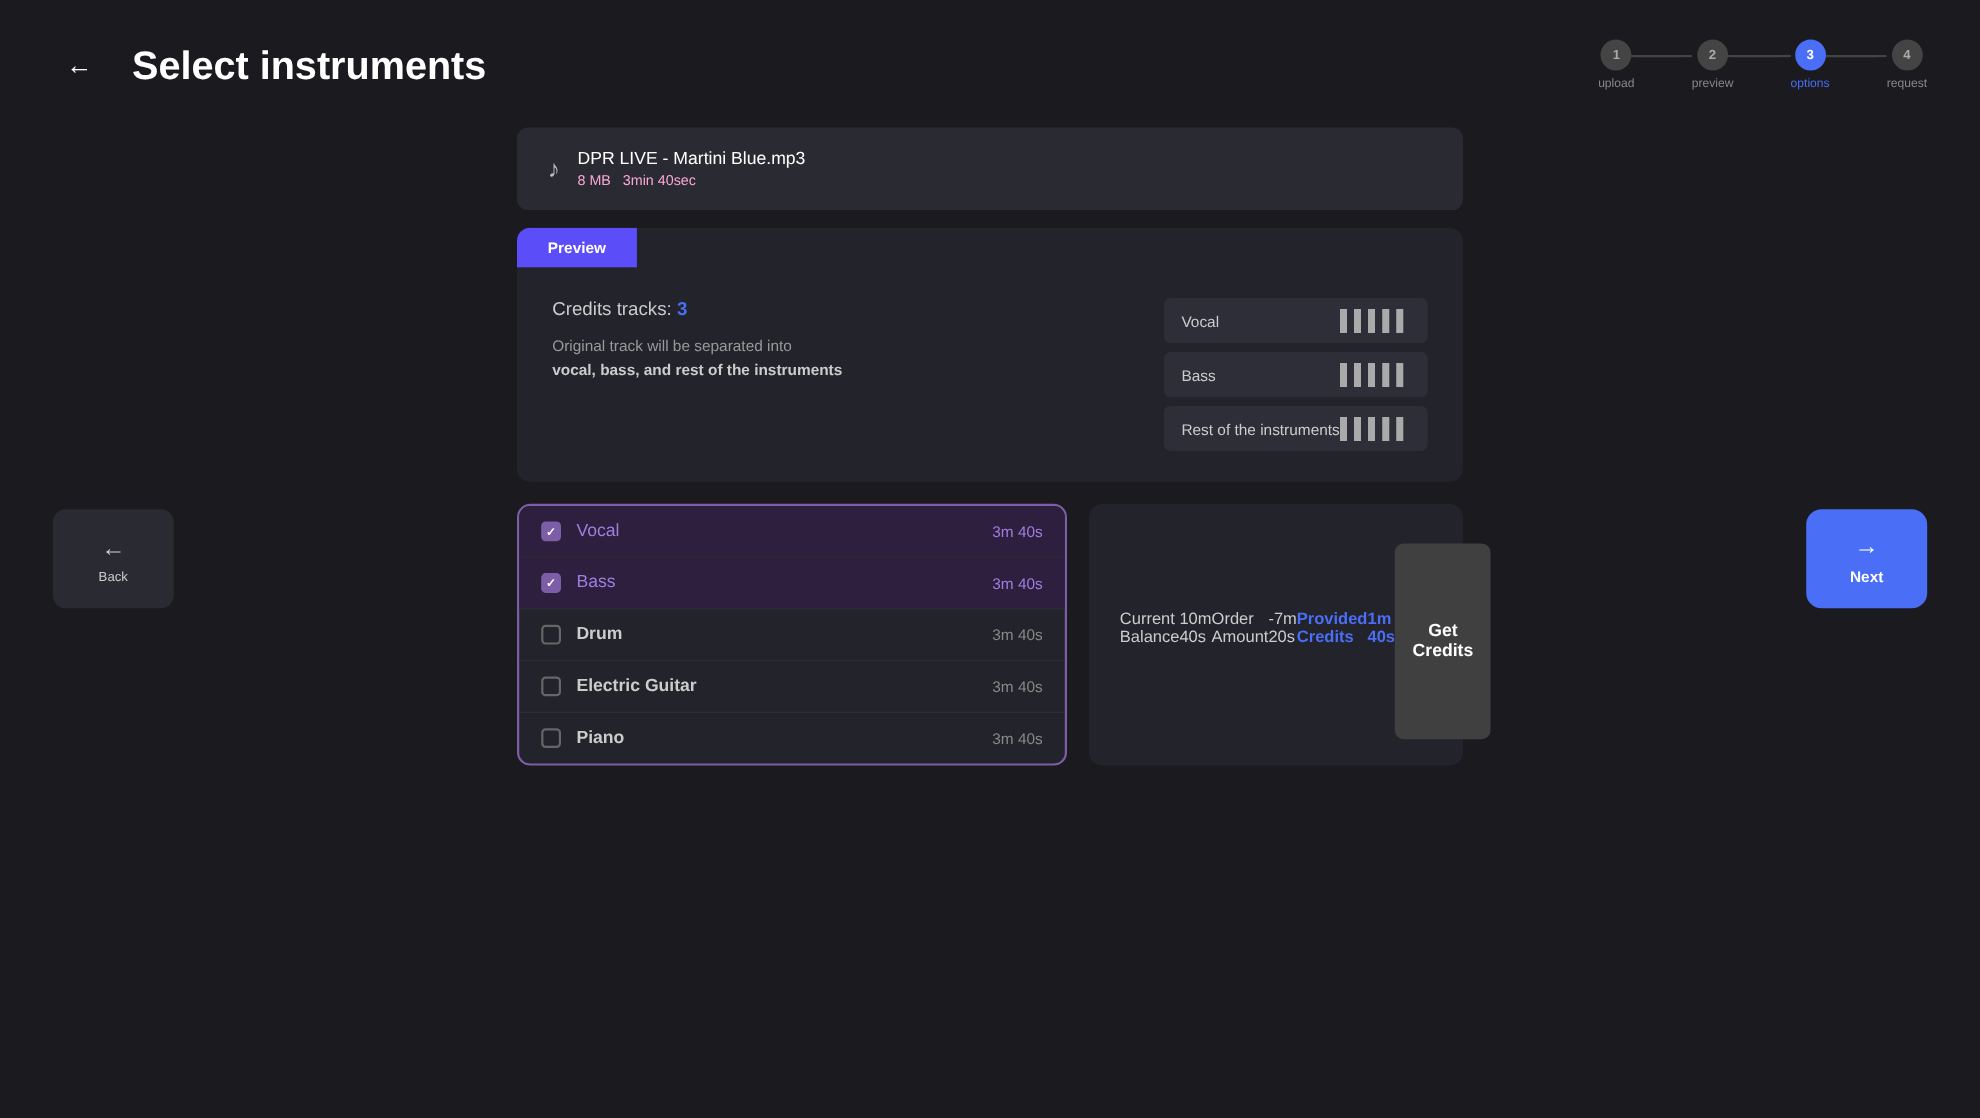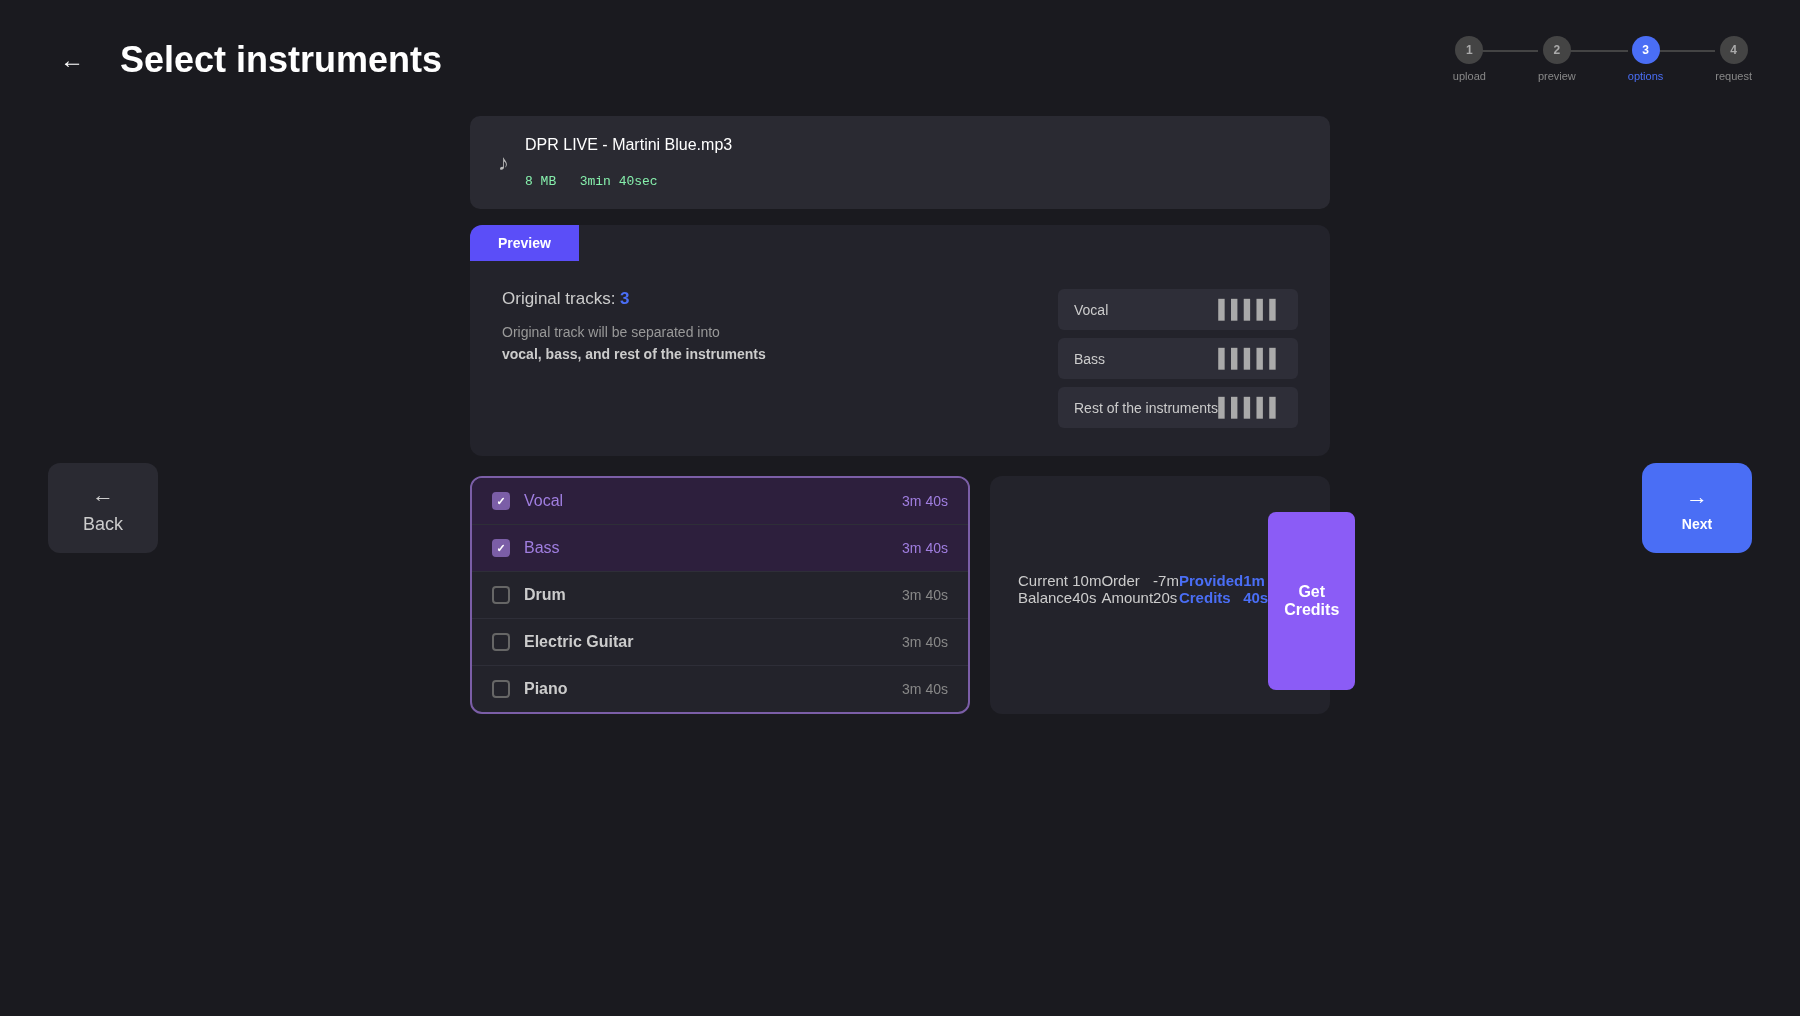--- a/index.html
+++ b/index.html
@@ -121,23 +121,22 @@
       color: #bbb;
       font-size: 22px;
     }
     .file-info .file-name {
       font-size: 16px;
       font-weight: 500;
       color: #fff;
     }
     .file-info .file-meta {
       font-size: 13px;
-      color: #86efac;
-      margin-top: 20px;
-      font-family: Liberation Mono, monospace;
+      color: #f9a8d4;
+      margin-top: 2px;
     }
 
     
     .preview-card {
       width: 860px;
       background: #23232b;
       border-radius: 12px;
       overflow: hidden;
       margin-bottom: 20px;
     }
@@ -301,21 +300,21 @@
     .credits-row.available .credits-value {
       color: #4a6ef5;
       font-weight: 600;
     }
     .divider {
       height: 1px;
       background: #333;
       margin: 4px 0 16px;
     }
     .get-credits-btn {
-      background: #8b5cf6;
+      background: #404040;
       color: #fff;
       border: none;
       border-radius: 8px;
       padding: 16px;
       font-size: 16px;
       font-weight: 600;
       cursor: pointer;
       width: 100%;
       text-align: center;
       margin-top: 8px;
@@ -336,21 +335,21 @@
       align-items: center;
       justify-content: center;
       cursor: pointer;
       gap: 6px;
       color: #ccc;
     }
     .back-arrow {
       font-size: 22px;
     }
     .back-label {
-      font-size: 18px;
+      font-size: 12px;
     }
 
     
     .next-side-btn {
       position: absolute;
       right: 48px;
       top: 50%;
       transform: translateY(-50%);
       background: #4a6ef5;
       border-radius: 14px;
@@ -432,21 +431,21 @@
           <span>8 MB</span>&nbsp;&nbsp;&nbsp;<span>3min 40sec</span>
         </div>
       </div>
     </div>
 
     <div class="preview-card">
       <div class="preview-tab">Preview</div>
       <div class="preview-body">
         <div class="preview-desc">
           <div class="track-count">
-            <span>Original tracks:</span>
+            <span>Credits tracks:</span>
             <span class="track-count-num">3</span>
           </div>
           <div class="sep-text">
             <span>Original track will be separated into</span><br>
             <strong>vocal, bass, and rest of the instruments</strong>
           </div>
         </div>
         <div class="track-list">
           <div class="track-wave-item">
             <span class="track-wave-label">Vocal</span>

